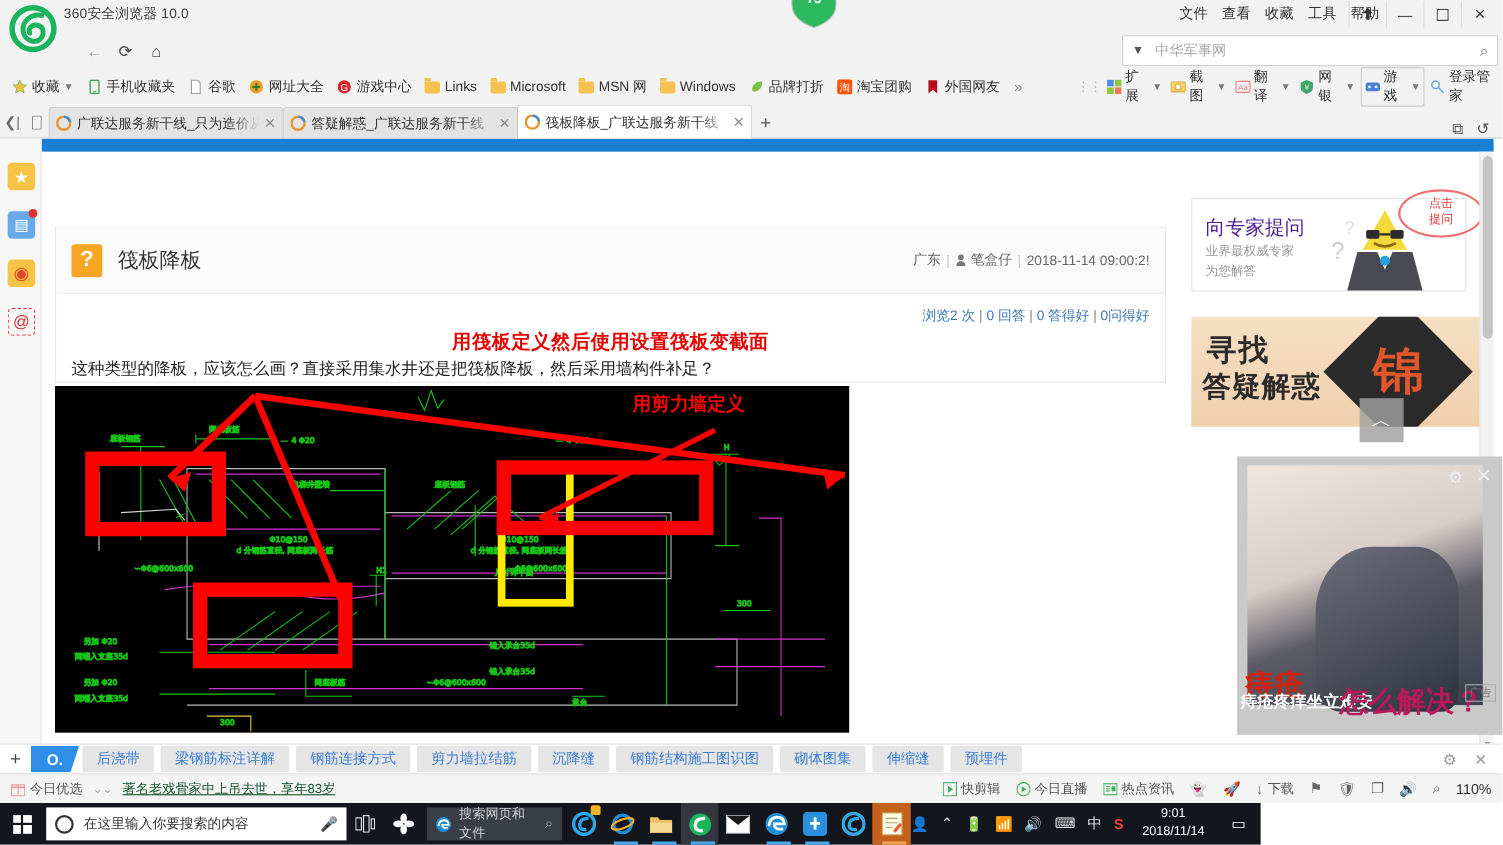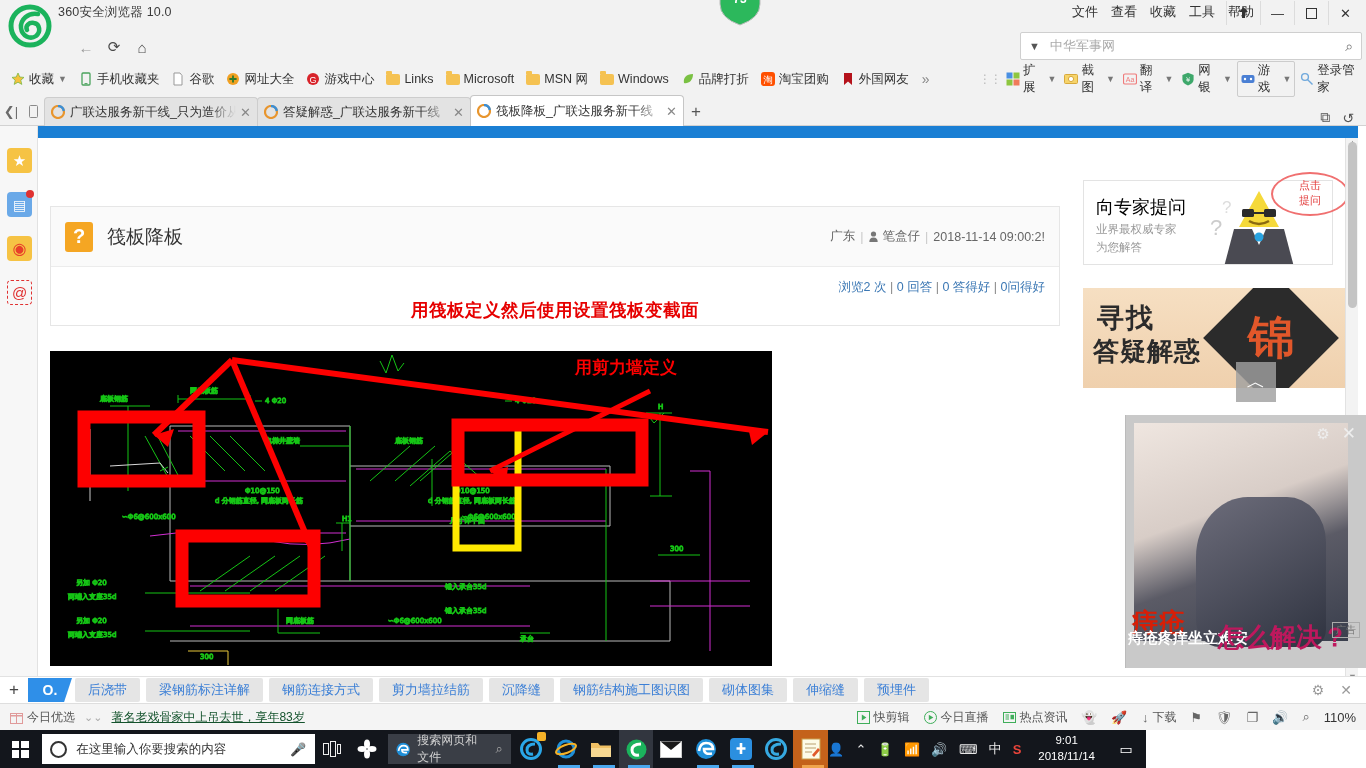--- a/index.html
+++ b/index.html
@@ -84,21 +84,21 @@
   .stats .bar { color:#888;}
   .redline { text-align:center; font-size:17.5px; color:#e60000; font-weight:bold; font-family:"Liberation Serif", serif; margin:2px 0 3px 0; letter-spacing:0.5px;}
   .qbody { font-size:15px; color:#222; line-height:1.45;}
 
   
   .cadwrap { position:absolute; left:12px; top:225px; width:722px; height:315px; background:#000; overflow:hidden;}
 
   
   .adcol { position:absolute; left:1045px; top:54px; width:265px;}
   .ad-expert { width:250px; height:85px; border:1px solid #e3e3e3; background:#fff; position:relative; overflow:hidden;}
-  .ad-expert .t1 { position:absolute; left:12px; top:14px; font-size:18px; color:#000000;}
+  .ad-expert .t1 { position:absolute; left:12px; top:14px; font-size:18px; color:#4c1d95;}
   .ad-expert .t2 { position:absolute; left:12px; top:40px; font-size:11.5px; color:#9a9a9a; line-height:1.55;}
   .bubble { position:absolute; left:188px; top:-8px; width:78px; height:44px; border:2px solid #f07070; border-radius:50%; color:#e23b3b; font-size:11px; text-align:center; padding-top:4px; line-height:1.35;}
   .ad-jin { position:absolute; left:0; top:108px; width:265px; height:100px; background:linear-gradient(180deg,#f6dfc2,#efd0ad); overflow:hidden;}
   .ad-jin .j1 { position:absolute; left:14px; top:12px; font-size:27px; color:#2b2b2b; font-weight:bold; letter-spacing:2px;}
   .ad-jin .j2 { position:absolute; left:10px; top:46px; font-size:26px; color:#2b2b2b; font-weight:bold; letter-spacing:1px;}
   .diamond { position:absolute; left:140px; top:2px; width:96px; height:96px; background:#2b2b2b; transform:rotate(45deg);}
   .diamond span { position:absolute; left:0; top:0; width:96px; height:96px; transform:rotate(-45deg); display:flex; align-items:center; justify-content:center; color:#e2572a; font-size:46px; font-weight:bold;}
   .totop { position:absolute; left:1236px; top:362px; width:40px; height:40px; background:rgba(160,160,160,.82); display:flex; align-items:center; justify-content:center; color:#fff; font-size:19px;}
 
   
@@ -415,20 +415,21 @@
         <div class="stats">
           <span>浏览2 次</span>
           <span class="bar"> | </span>
           <span>0 回答</span>
           <span class="bar"> | </span>
           <span>0 答得好</span>
           <span class="bar"> | </span>
           <span>0问得好</span>
         </div>
         <div class="redline">用筏板定义然后使用设置筏板变截面</div>
+        <div class="qbody">这种类型的降板，应该怎么画？直接采用集水井还是把筏板降板，然后采用墙构件补足？</div>
       </div>
     </div>
 
     <div class="cadwrap">
       <svg width="722" height="315" viewBox="0 0 722 315">
         <rect width="722" height="315" fill="#000"></rect>
         <g stroke="#15c415" stroke-width="1" fill="none" font-family="DejaVu Sans" font-size="7">
 
           <path d="M60 55 L100 55 M78 55 L78 140"></path>
           <text x="50" y="50" fill="#15c415">底板钢筋</text>

